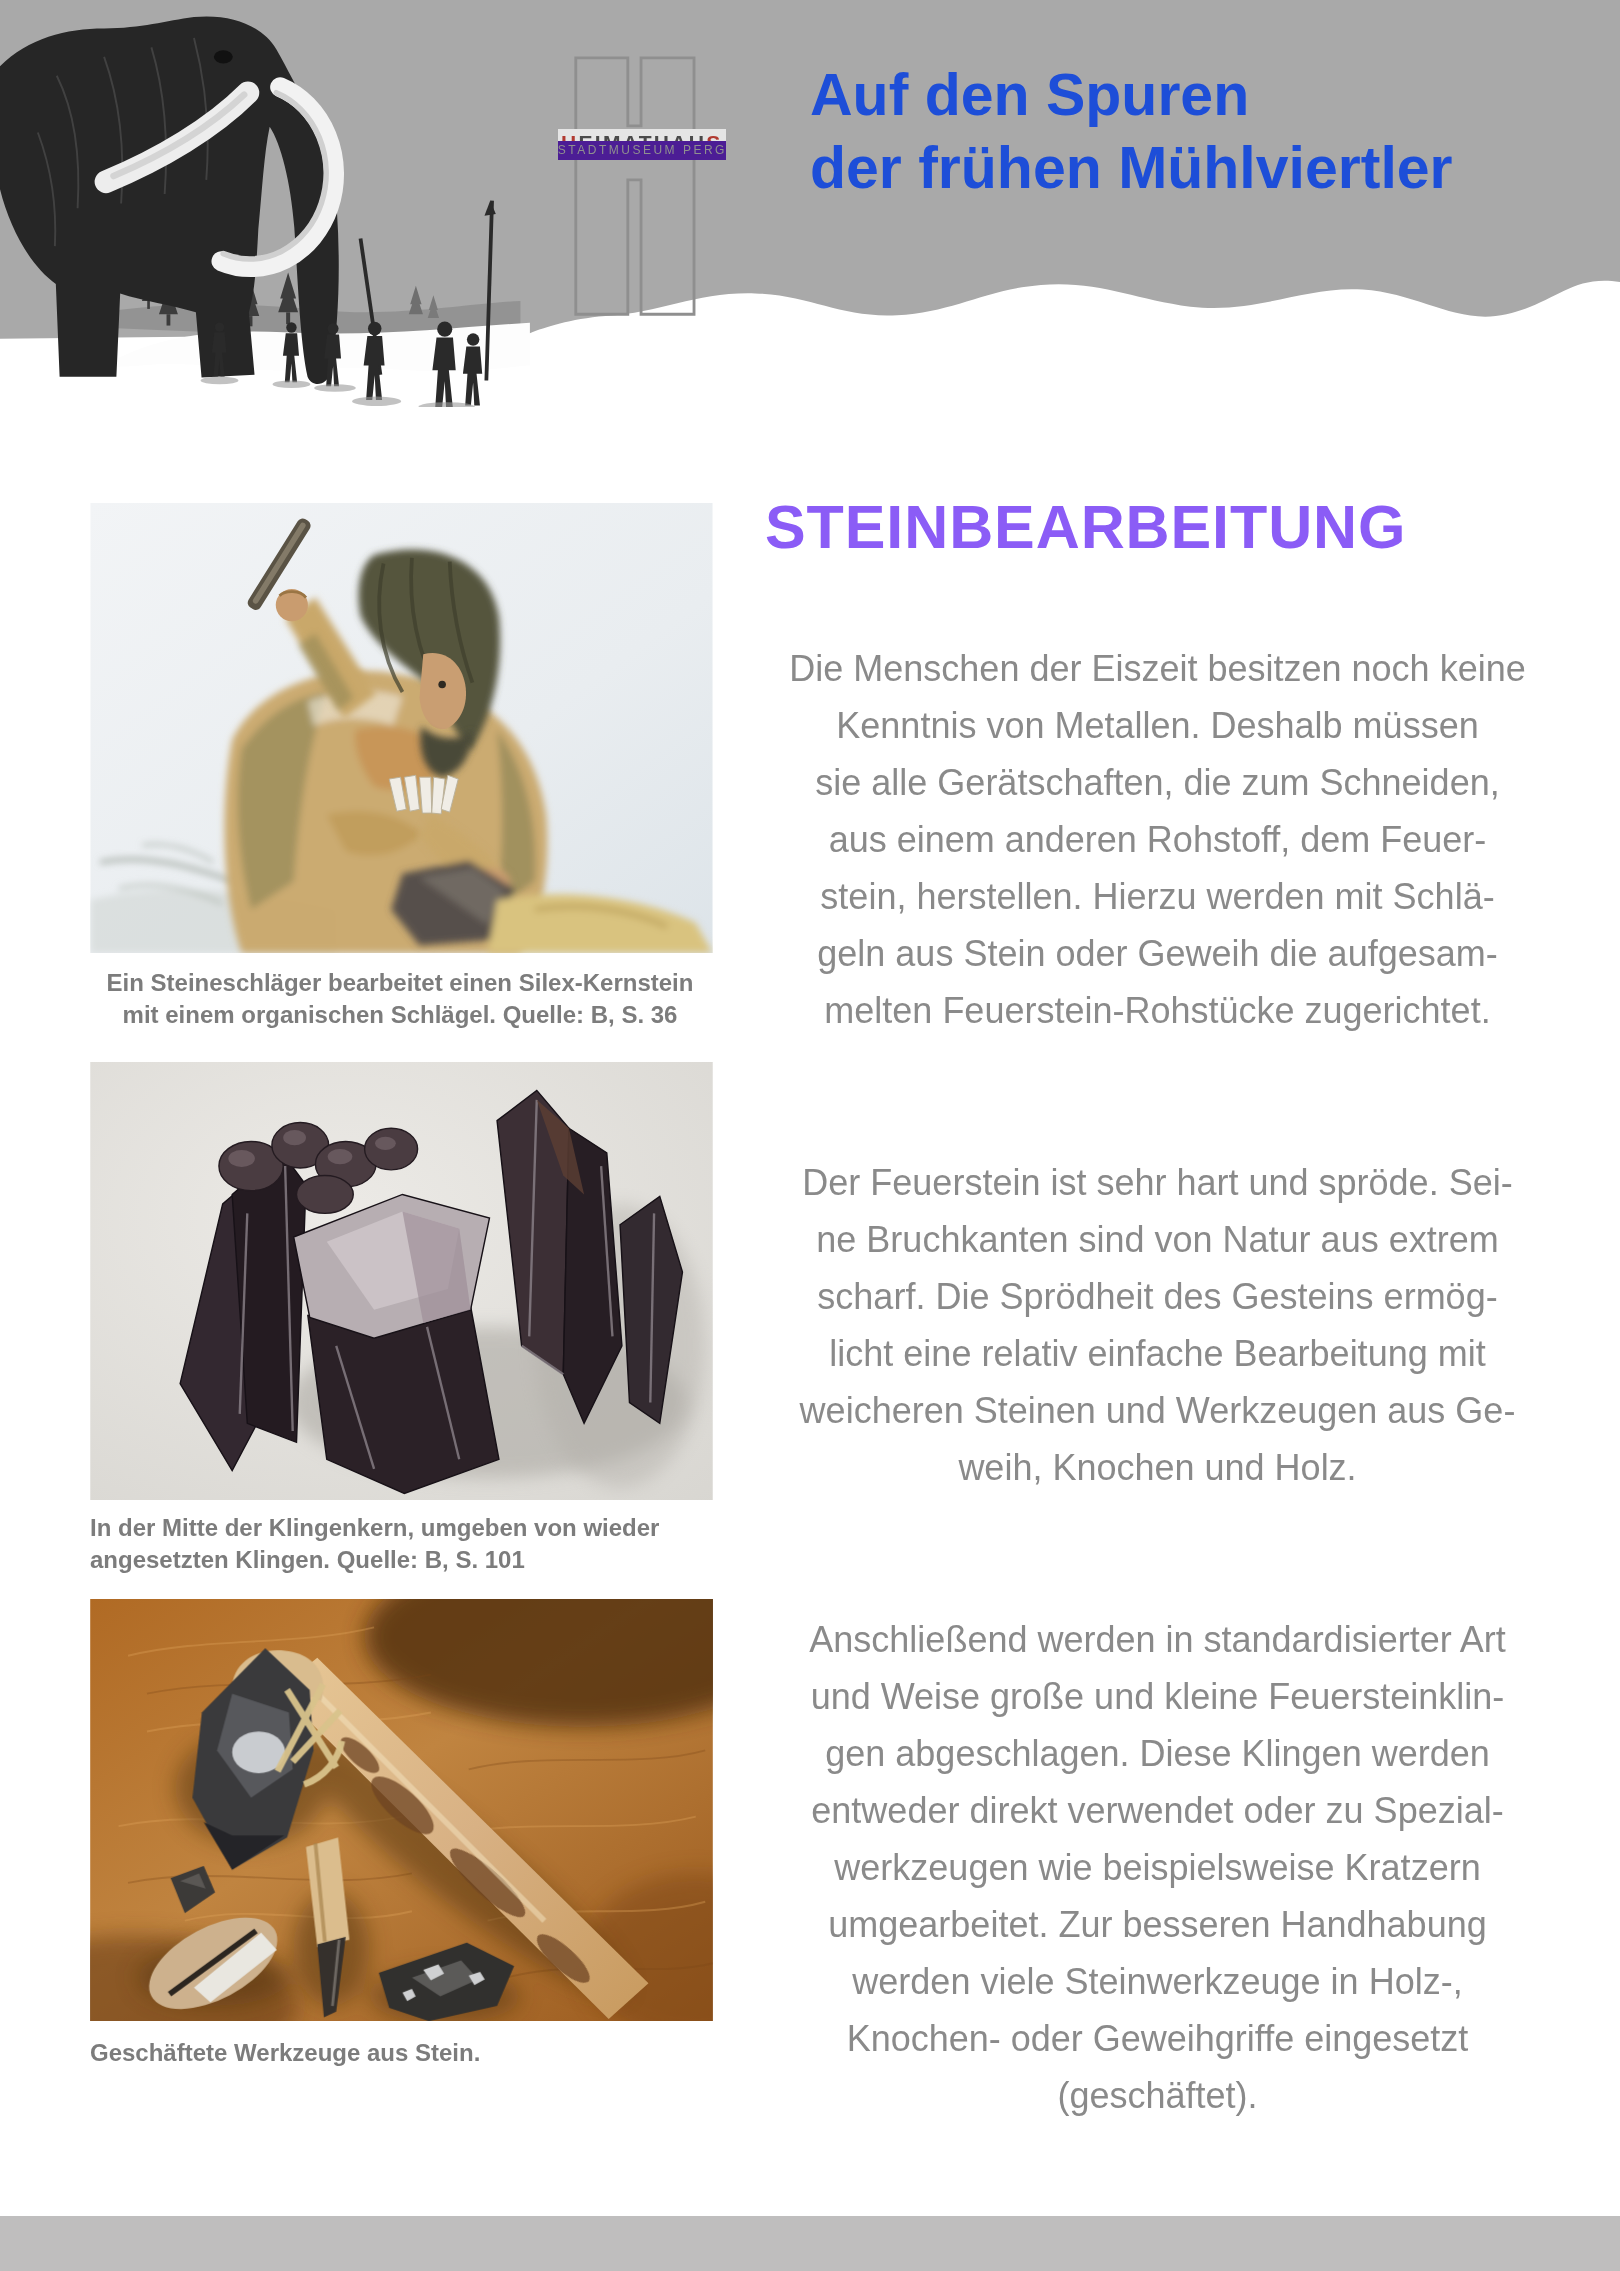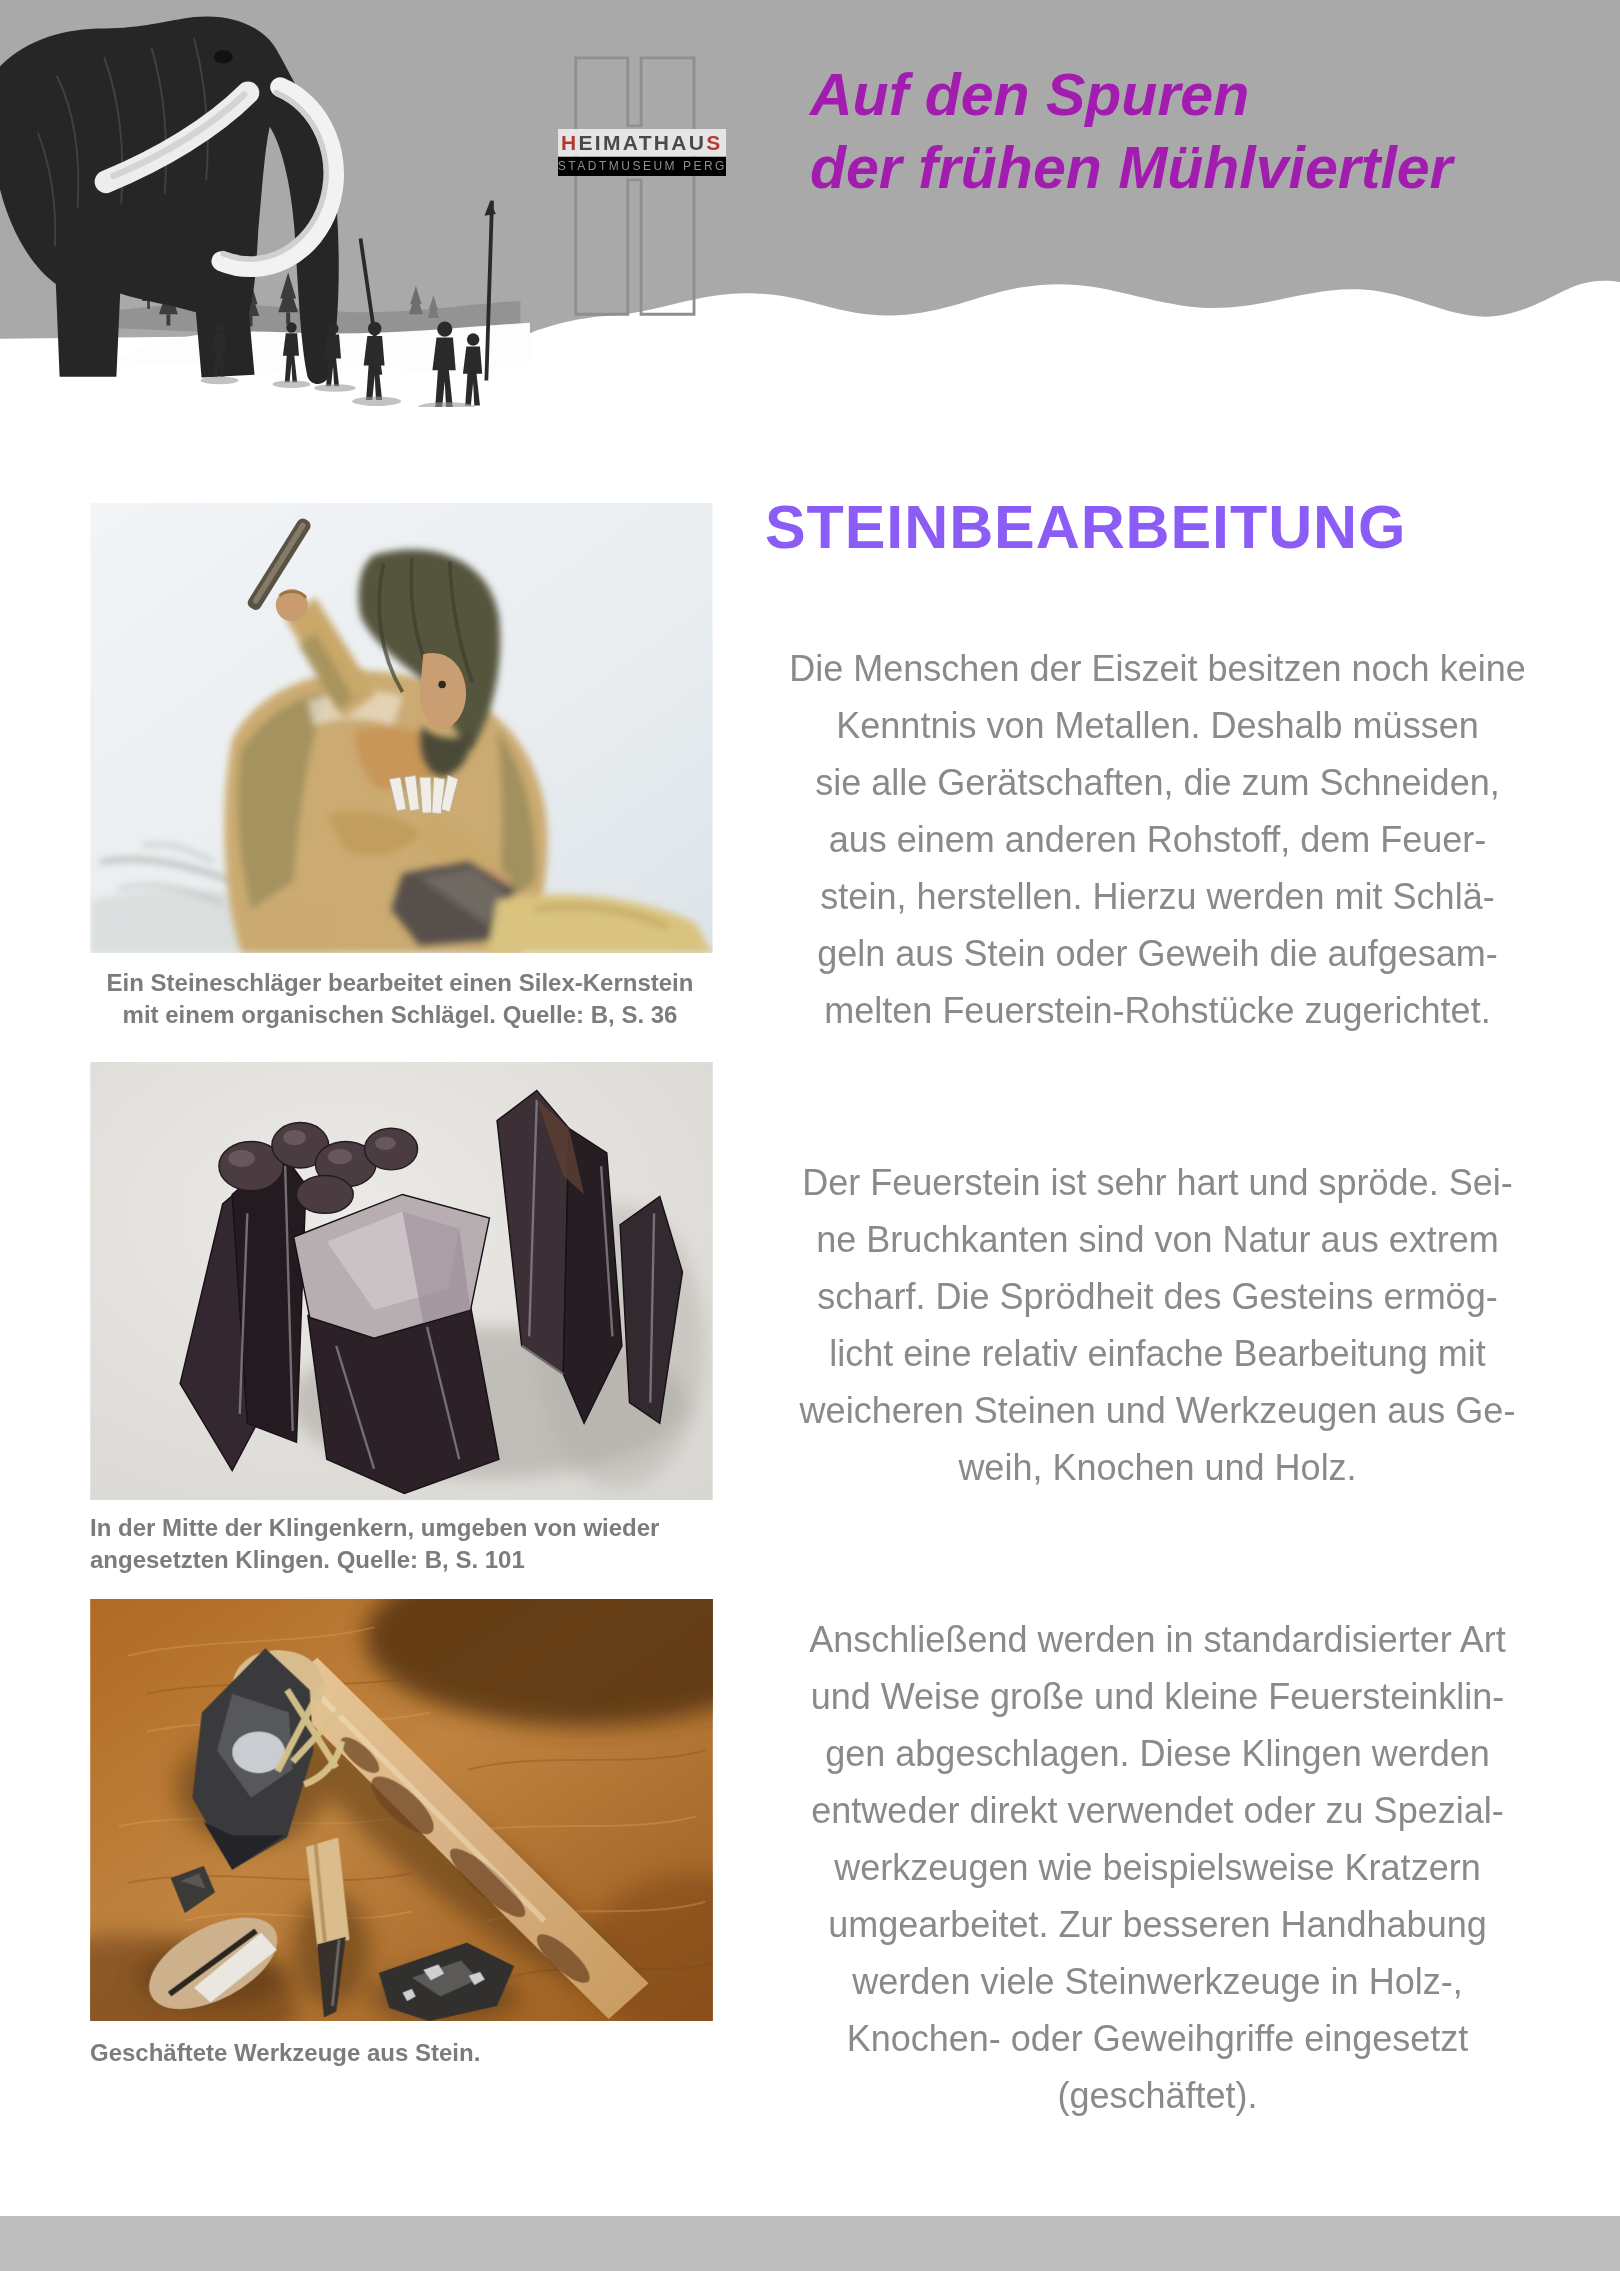--- a/index.html
+++ b/index.html
@@ -13,29 +13,28 @@
   .header-art { position:absolute; top:0; left:0; width:1620px; height:407px; }
   .logo-box { position:absolute; left:571px; top:55px; width:142px; height:263px; }
   .logo-h-svg { position:absolute; left:0; top:0; }
   .logo-text {
     position:absolute; left:-13.2px; top:74px; width:168px; text-align:center;
     background:#e5e5e5; padding:1.9px 0 0.9px 0;
   }
   .logo-name { font-size:21px; font-weight:bold; letter-spacing:2.3px; color:#4a4a4a; white-space:nowrap; }
   .logo-name .red { color:#b13a31; }
   .logo-sub {
-    position:absolute; left:-13.2px; top:102px; width:168px; text-align:center;
-    background:#000000; font-size:12px; letter-spacing:2.5px; color:#8f8f8f;
+    position:absolute; left:-13.2px; top:86px; width:168px; text-align:center;
+    background:#4c1d95; font-size:12px; letter-spacing:2.5px; color:#8f8f8f;
     padding:1.9px 0 2.8px 0; white-space:nowrap;
   }
   .header-title {
     position:absolute; left:810px; top:59px;
-    font-size:59px; font-weight:bold; line-height:73px; color:#a21caf;
+    font-size:59px; font-weight:bold; line-height:73px; color:#1d4ed8;
     letter-spacing:0px;
-    font-style:italic;
   }
   
   .main-heading {
     position:absolute; left:765px; top:492px;
     font-size:61px; font-weight:bold; letter-spacing:0.9px; color:#8b5cf6;
     white-space:nowrap;
   }
   .para { position:absolute; left:765px; width:785px; font-size:36px; line-height:57px; color:#8a8a8a;text-align:center; }
   .para-1 { top:640px; }
   .para-2 { top:1154px; }

